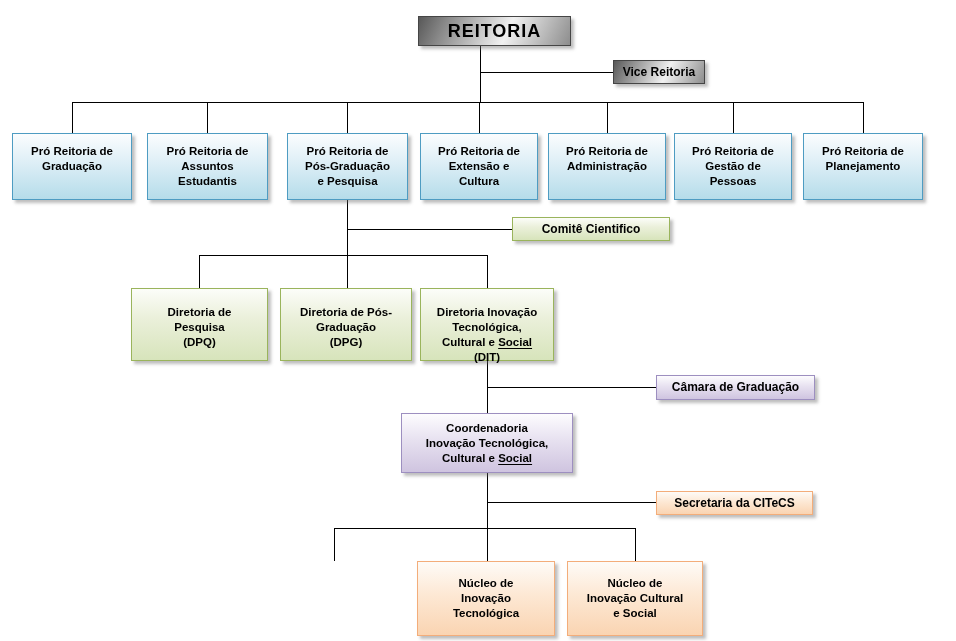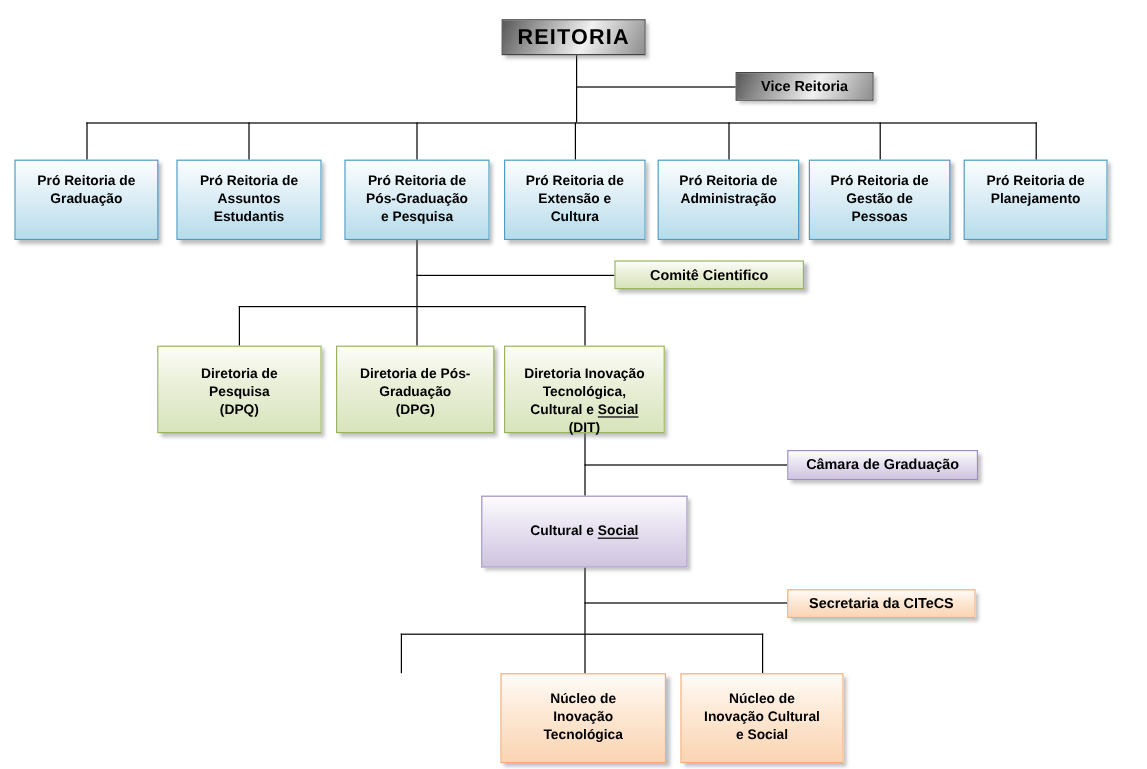--- a/index.html
+++ b/index.html
@@ -72,24 +72,24 @@
   <div class="line" style="left:487px;top:255px;width:1px;height:33px"></div>
   <div class="line" style="left:487px;top:361px;width:1px;height:52px"></div>
   <div class="line" style="left:487px;top:387px;width:169px;height:1px"></div>
   <div class="line" style="left:487px;top:473px;width:1px;height:55px"></div>
   <div class="line" style="left:487px;top:502px;width:169px;height:1px"></div>
   <div class="line" style="left:334px;top:528px;width:302px;height:1px"></div>
   <div class="line" style="left:334px;top:528px;width:1px;height:33px"></div>
   <div class="line" style="left:487px;top:528px;width:1px;height:33px"></div>
   <div class="line" style="left:635px;top:528px;width:1px;height:33px"></div>
 
-  <div class="node metal rt" style="left:418px;top:16px;width:120px;height:30px">
+  <div class="node metal rt" style="left:418px;top:16px;width:153px;height:30px">
     <div class="lbl">REITORIA</div>
   </div>
-  <div class="node metal bar" style="left:613px;top:60px;width:115px;height:24px">
+  <div class="node metal bar" style="left:613px;top:60px;width:92px;height:24px">
     <div class="lbl">Vice Reitoria</div>
   </div>
 
   <div class="node blue" style="left:12px;top:133px;width:120px;height:67px">
     <div class="lbl">Pró Reitoria de
 Graduação</div>
   </div>
   <div class="node blue" style="left:147px;top:133px;width:121px;height:67px">
     <div class="lbl">Pró Reitoria de
 Assuntos
@@ -138,20 +138,22 @@
 Tecnológica,</div>
     <div class="lbl"><span>Cultural e</span> <span class="sq">Social</span></div>
     <div class="lbl">(DIT)</div>
   </div>
 
   <div class="node purple bar" style="left:656px;top:375px;width:159px;height:25px">
     <div class="lbl">Câmara de Graduação</div>
   </div>
 
   <div class="node purple center" style="left:401px;top:413px;width:172px;height:60px">
+    <div class="lbl">Coordenadoria
+Inovação Tecnológica,</div>
     <div class="lbl"><span>Cultural e</span> <span class="sq">Social</span></div>
   </div>
 
   <div class="node orange bar" style="left:656px;top:491px;width:157px;height:24px">
     <div class="lbl">Secretaria da CITeCS</div>
   </div>
 
   <div class="node orange center" style="left:417px;top:561px;width:138px;height:75px">
     <div class="lbl">Núcleo de
 Inovação

